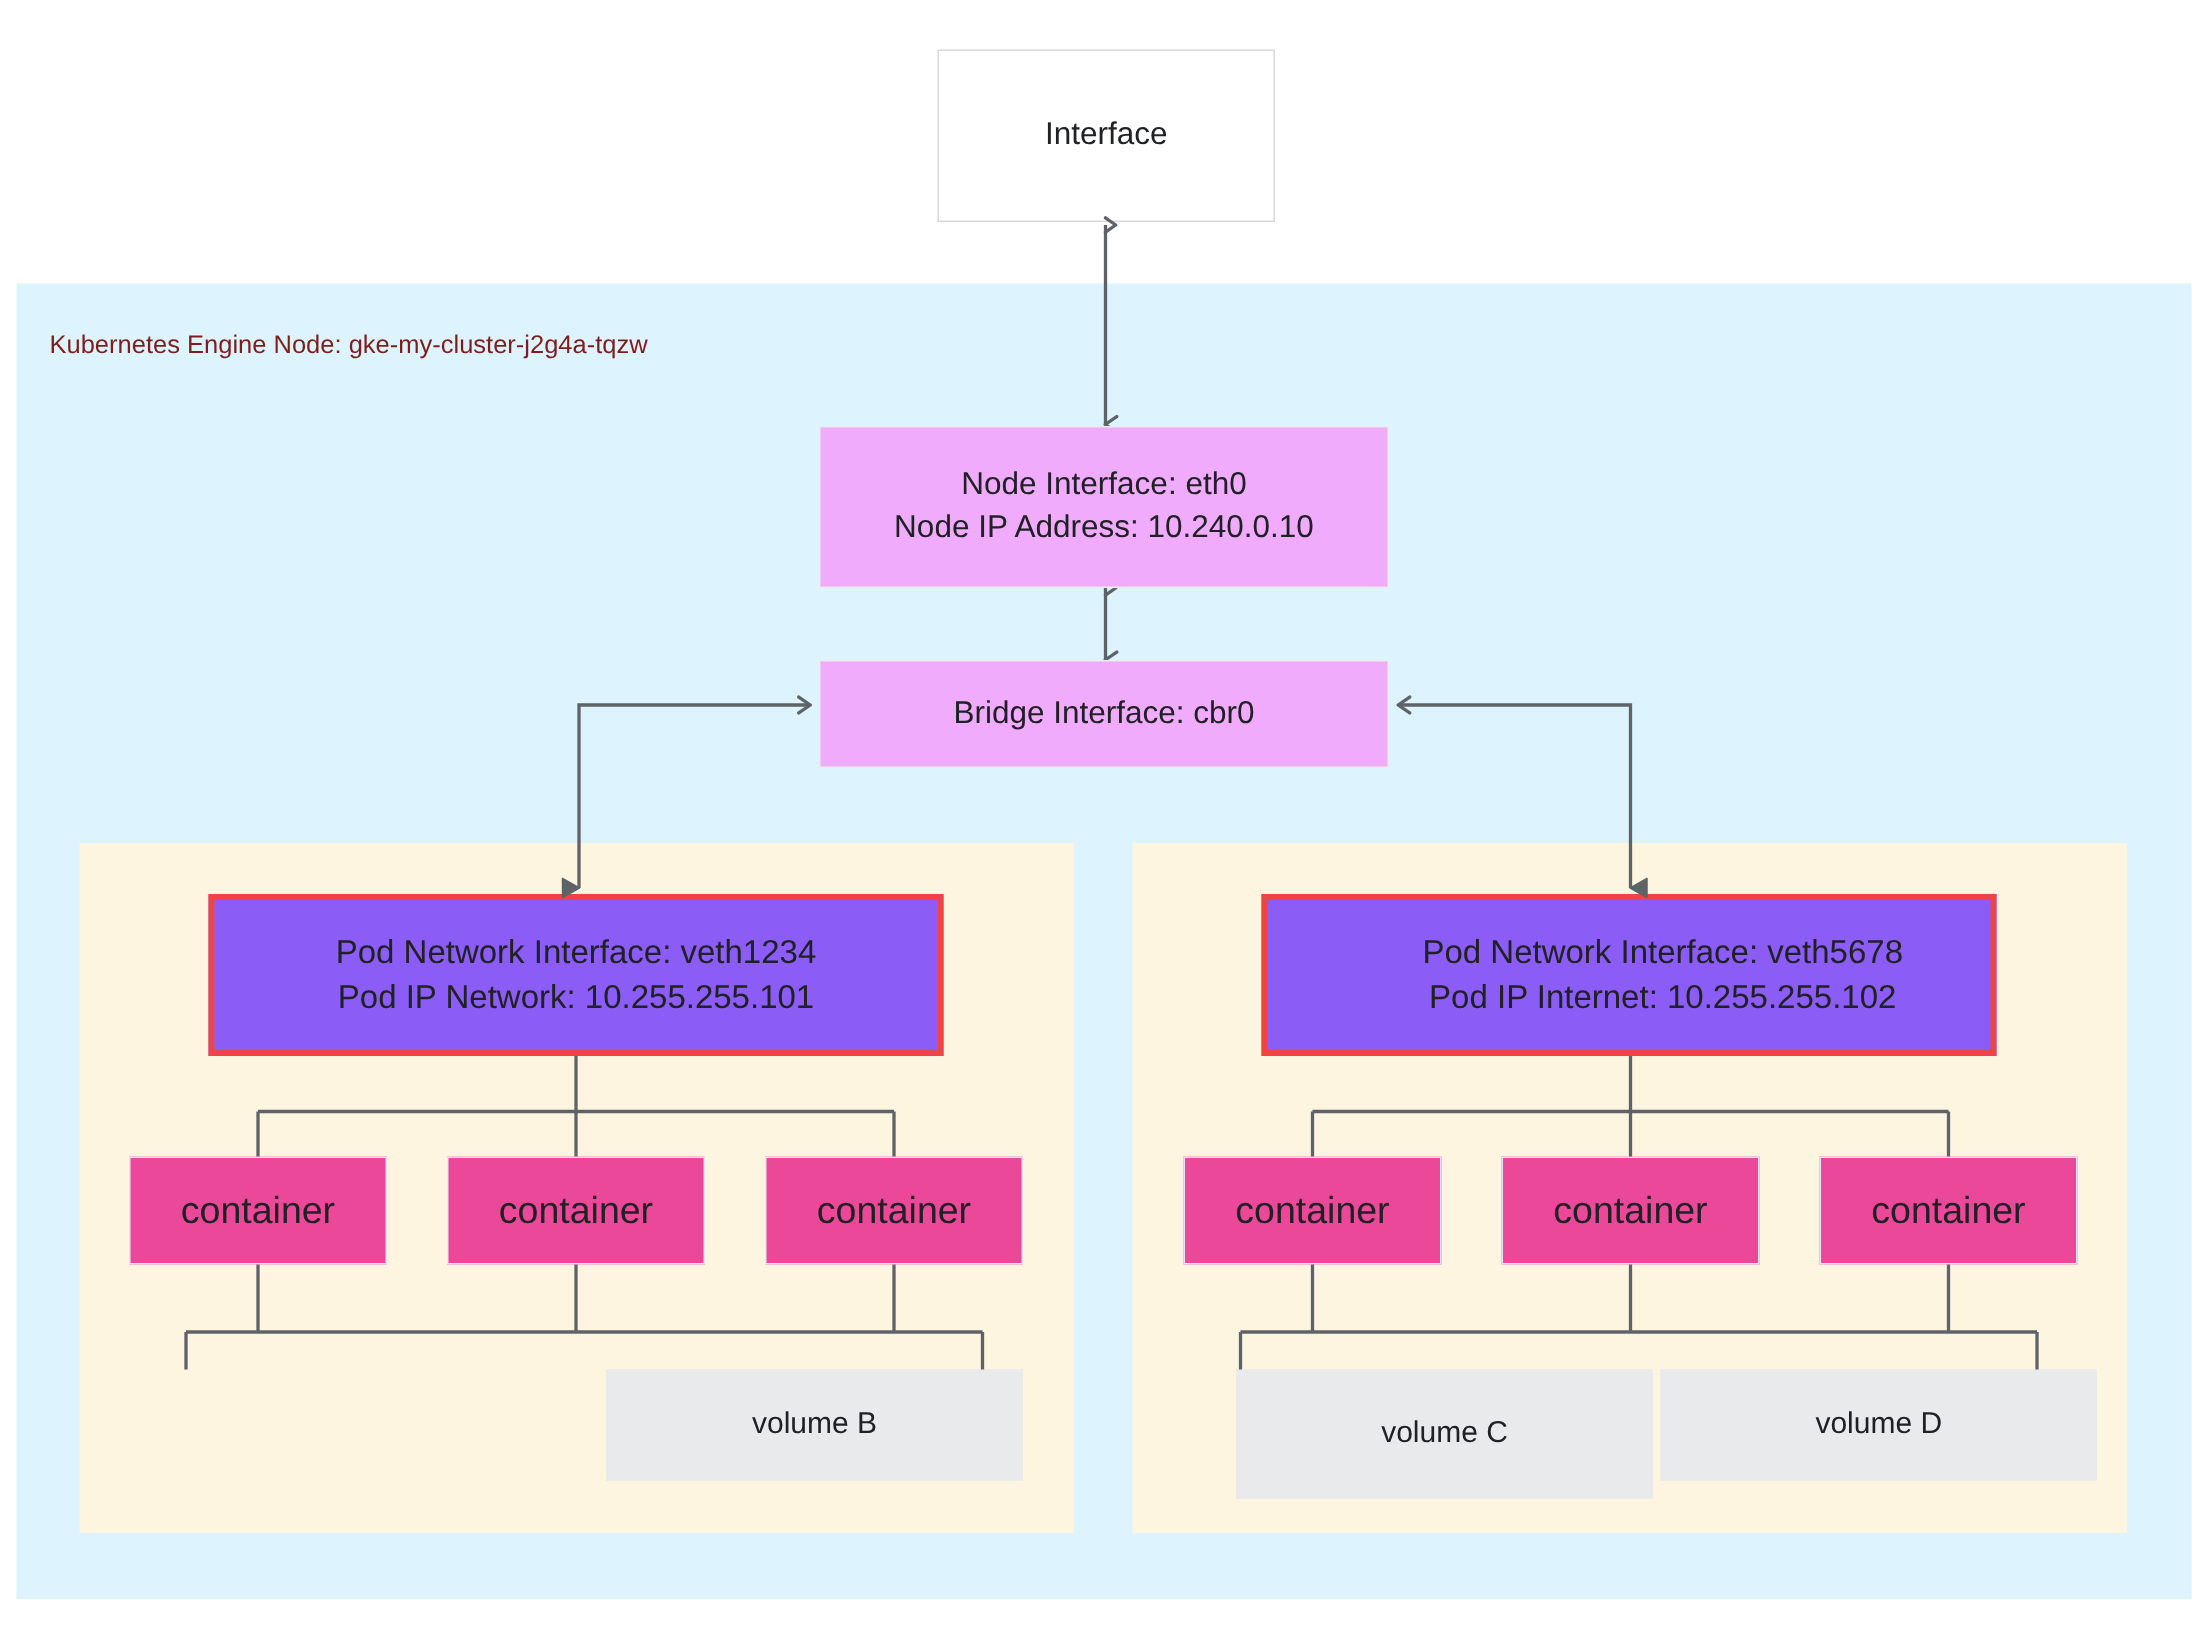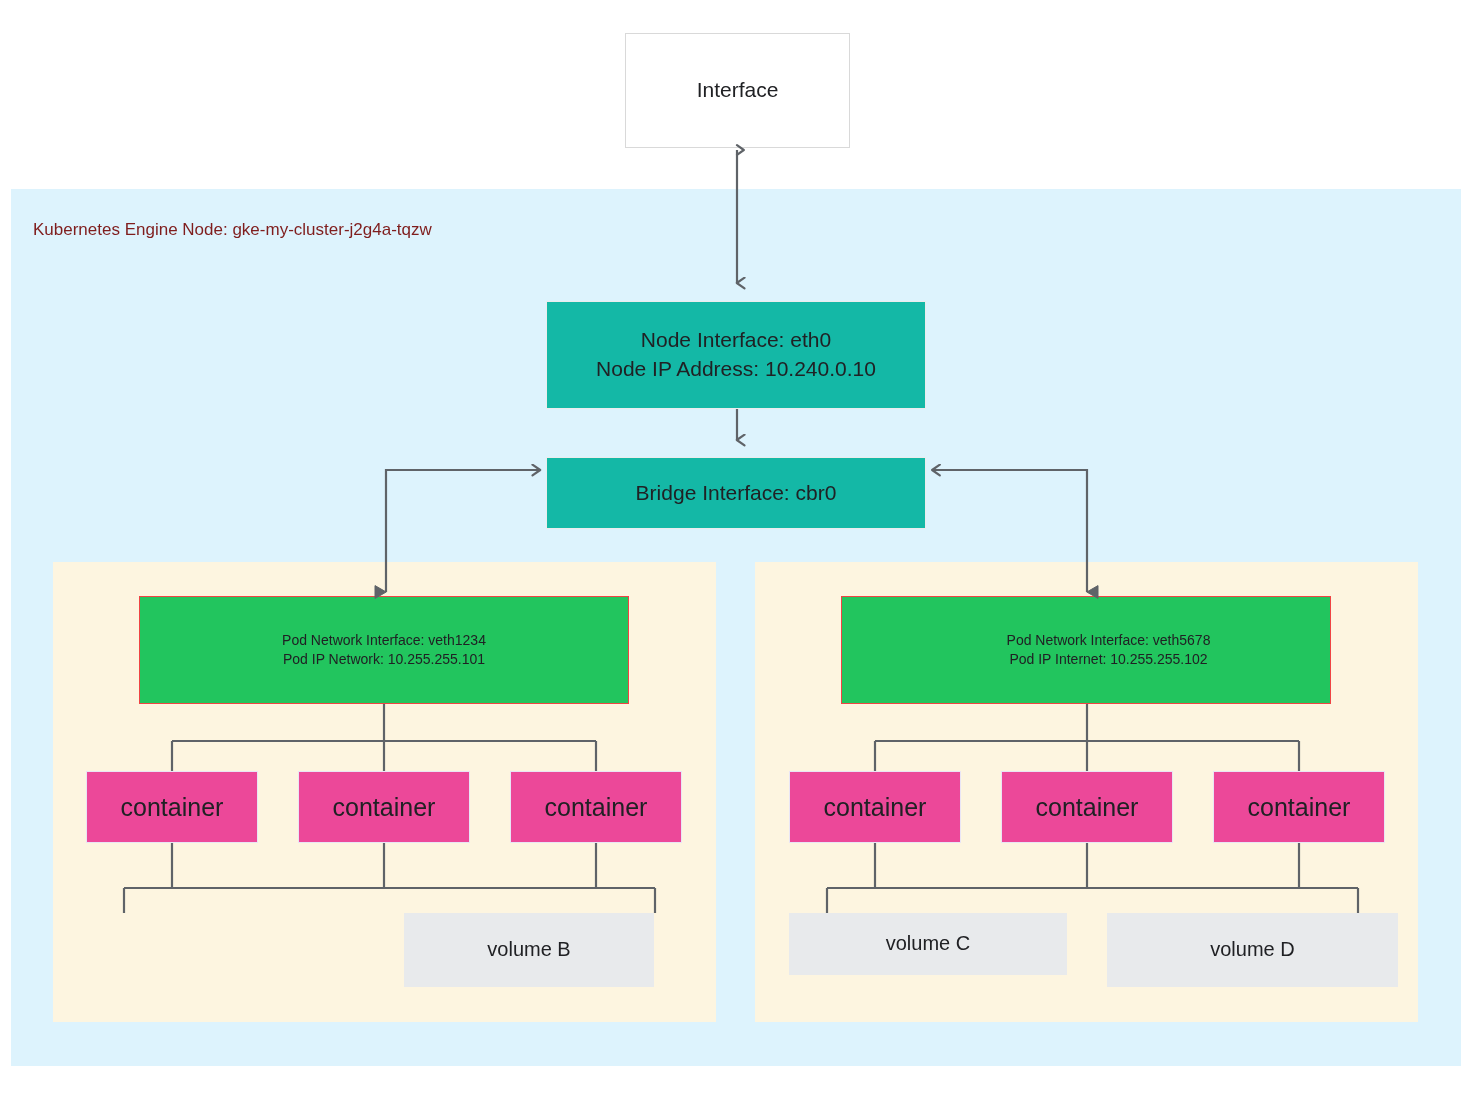--- a/index.html
+++ b/index.html
@@ -44,37 +44,36 @@
     box-sizing: border-box;
   }
   .node-area-label {
     position: absolute;
     font-size: 17px;
     color: #7f1d1d;
     white-space: nowrap;
   }
 
   .iface-box {
-    background: #14b8a6;
+    background: #f0abfc;
     border: 1.5px solid #ececec;
     font-size: 21px;
-    margin-top: 17px;
   }
   .iface-box .line { display: block; }
 
   .pod-group {
     position: absolute;
     background: #fdf5e0;
     box-sizing: border-box;
   }
 
   .pod-iface-box {
-    background: #22c55e;
-    border: 1px solid #ef4444;
-    font-size: 14px;
+    background: #8b5cf6;
+    border: 4px solid #ef4444;
+    font-size: 22px;
   }
 
   .container-box {
     background: #ec4899;
     border: 1px solid #e9e5f5;
     font-size: 25px;
   }
 
   .volume-box {
     background: #e8eaec;
@@ -139,21 +138,21 @@
   <div class="box container-box" style="left:86px; top:771px; width:172px; height:72px;">
     <span>container</span>
   </div>
   <div class="box container-box" style="left:298px; top:771px; width:172px; height:72px;">
     <span>container</span>
   </div>
   <div class="box container-box" style="left:510px; top:771px; width:172px; height:72px;">
     <span>container</span>
   </div>
 
-  <div class="box volume-box" style="left:404px; top:913px; width:250px; height:74px;">
+  <div class="box volume-box" style="left:404px; top:913px; width:278px; height:74px;">
     <span>volume B</span>
   </div>
 
   <div class="pod-group" style="left:755px; top:562px; width:663px; height:460px;">
   </div>
 
   <div class="box pod-iface-box" style="left:841px; top:596px; width:490px; height:108px;padding-left:45px;">
     <span class="line">Pod Network Interface: veth5678</span>
     <span class="line">Pod IP Internet: 10.255.255.102</span>
   </div>
@@ -161,21 +160,21 @@
   <div class="box container-box" style="left:789px; top:771px; width:172px; height:72px;">
     <span>container</span>
   </div>
   <div class="box container-box" style="left:1001px; top:771px; width:172px; height:72px;">
     <span>container</span>
   </div>
   <div class="box container-box" style="left:1213px; top:771px; width:172px; height:72px;">
     <span>container</span>
   </div>
 
-  <div class="box volume-box" style="left:789px; top:913px; width:278px; height:62px;">
+  <div class="box volume-box" style="left:824px; top:913px; width:278px; height:86px;">
     <span>volume C</span>
   </div>
   <div class="box volume-box" style="left:1107px; top:913px; width:291px; height:74px;">
     <span>volume D</span>
   </div>
 
   <div class="conn" style="left:0; top:0;">
     <svg width="1472" height="1100" viewBox="0 0 1472 1100">
       <defs>
         <marker id="arrRight" markerWidth="13" markerHeight="13" refX="10" refY="6.5" orient="auto" markerUnits="userSpaceOnUse">

